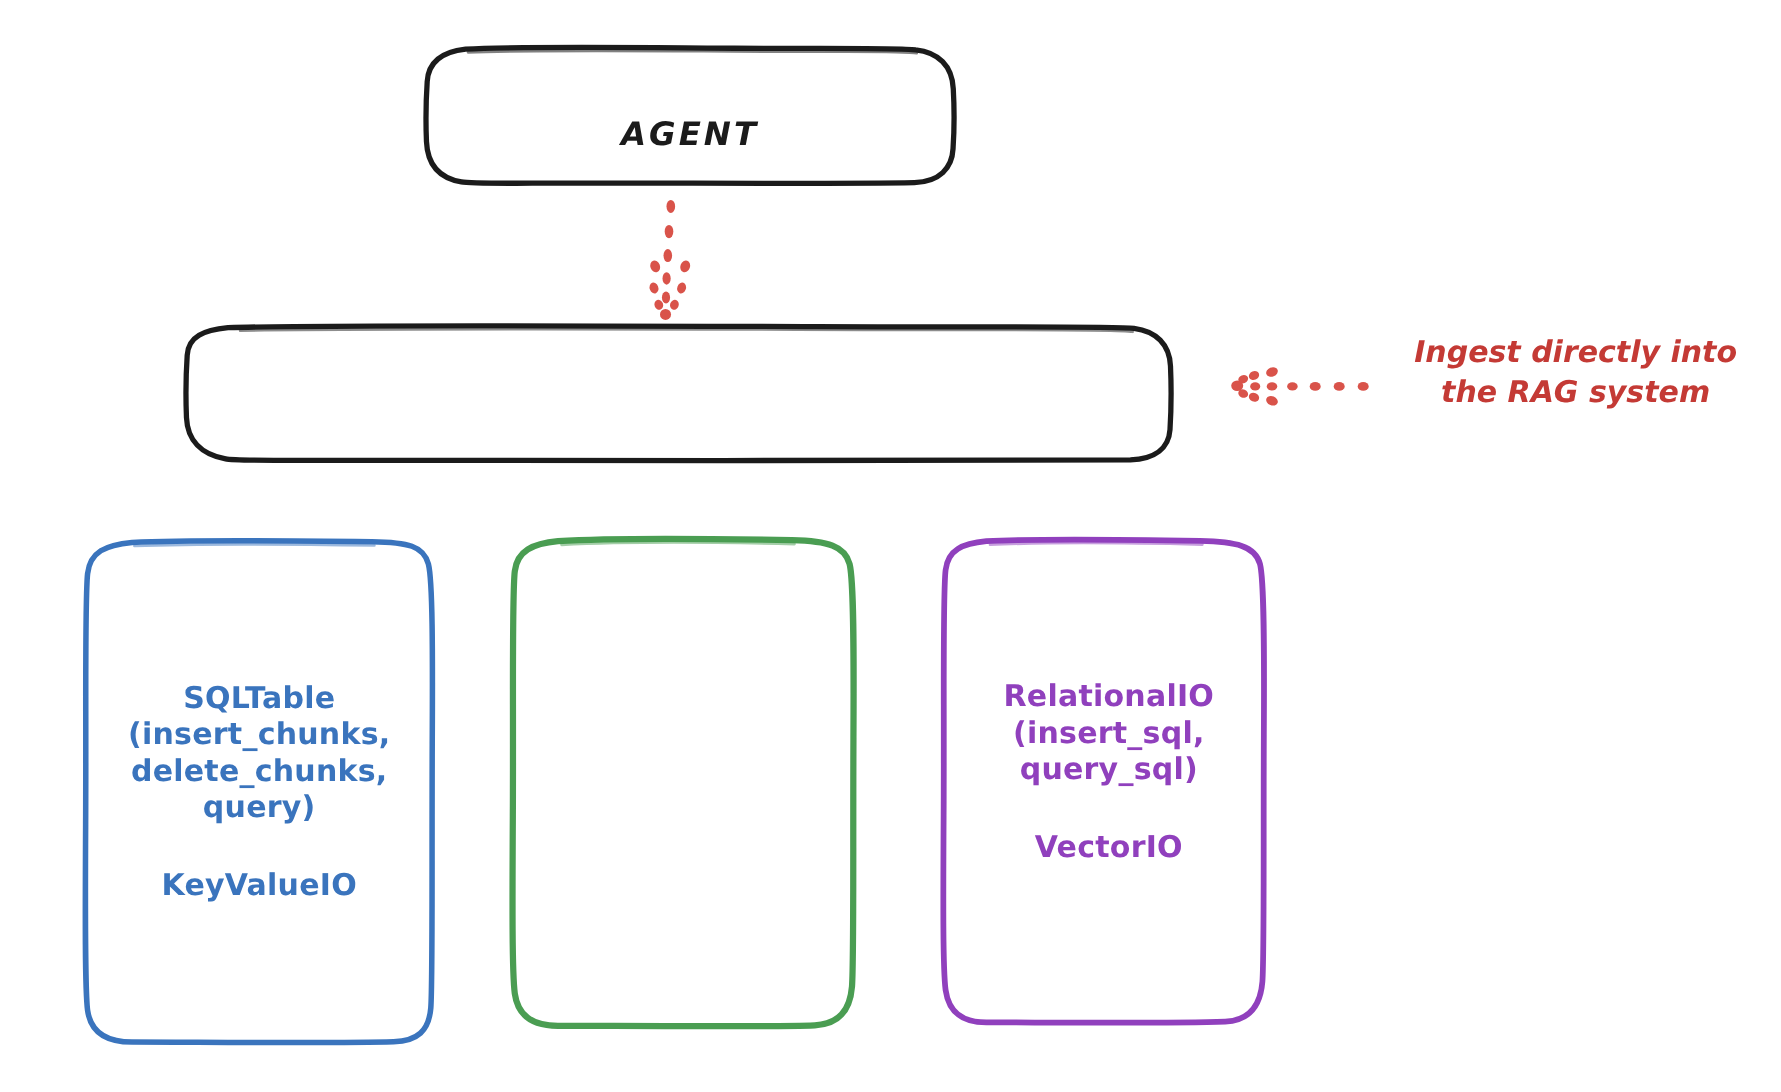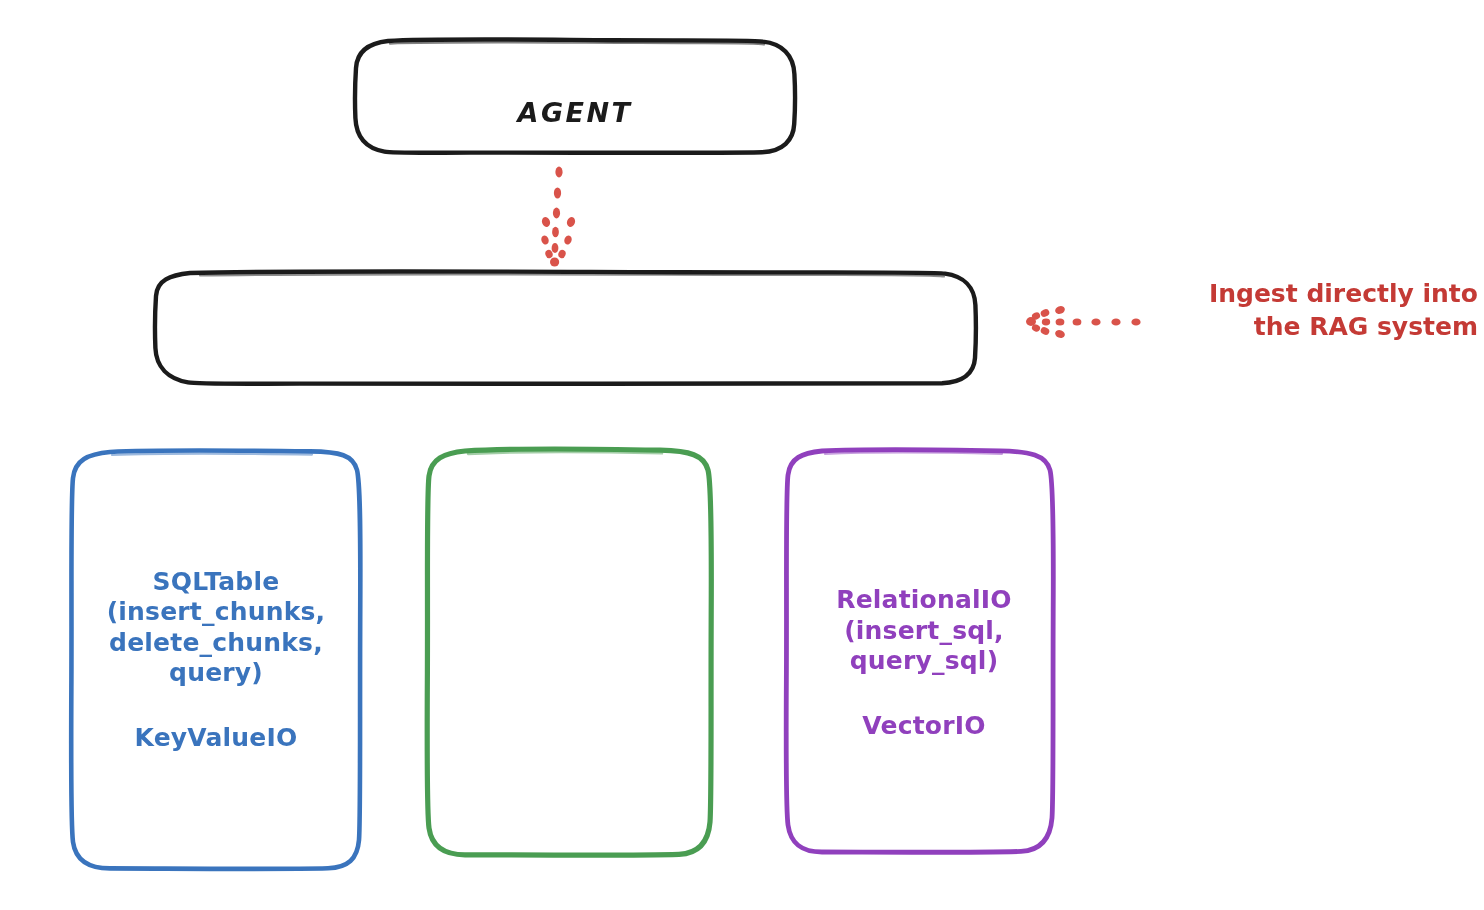--- a/index.html
+++ b/index.html
@@ -68,39 +68,40 @@
     left: 72px; top: 452px;
     width: 288px; height: 416px;
     color: #3a74bd;
   }
   #keyvalueio-label {
     left: 428px; top: 450px;
     width: 282px; height: 405px;
     color: #4a9d52;
   }
   #relationalio-label {
-    left: 788px; top: 462px;
+    left: 788px; top: 442px;
     width: 272px; height: 402px;
     color: #9040bd;
   }
   .provider-label .api-block { display: block; }
   .provider-label .gap { display: block; height: 34px; }
   .provider-label .index-block { display: block; }
 
   
   #ingest-note {
     position: absolute;
     left: 1148px;
     top: 278px;
     width: 330px;
     color: #c43a35;
     font-size: 25px;
     font-weight: 700;
     line-height: 1.3;
-    text-align: right;
+    text-align: center;
+    font-style: italic;
     white-space: pre-line;
     pointer-events: none;
   }
 </style>
 </head>
 <body>
 
 <div id="canvas">
 
   <svg id="sketch" viewBox="0 0 1484 910" xmlns="http://www.w3.org/2000/svg">

